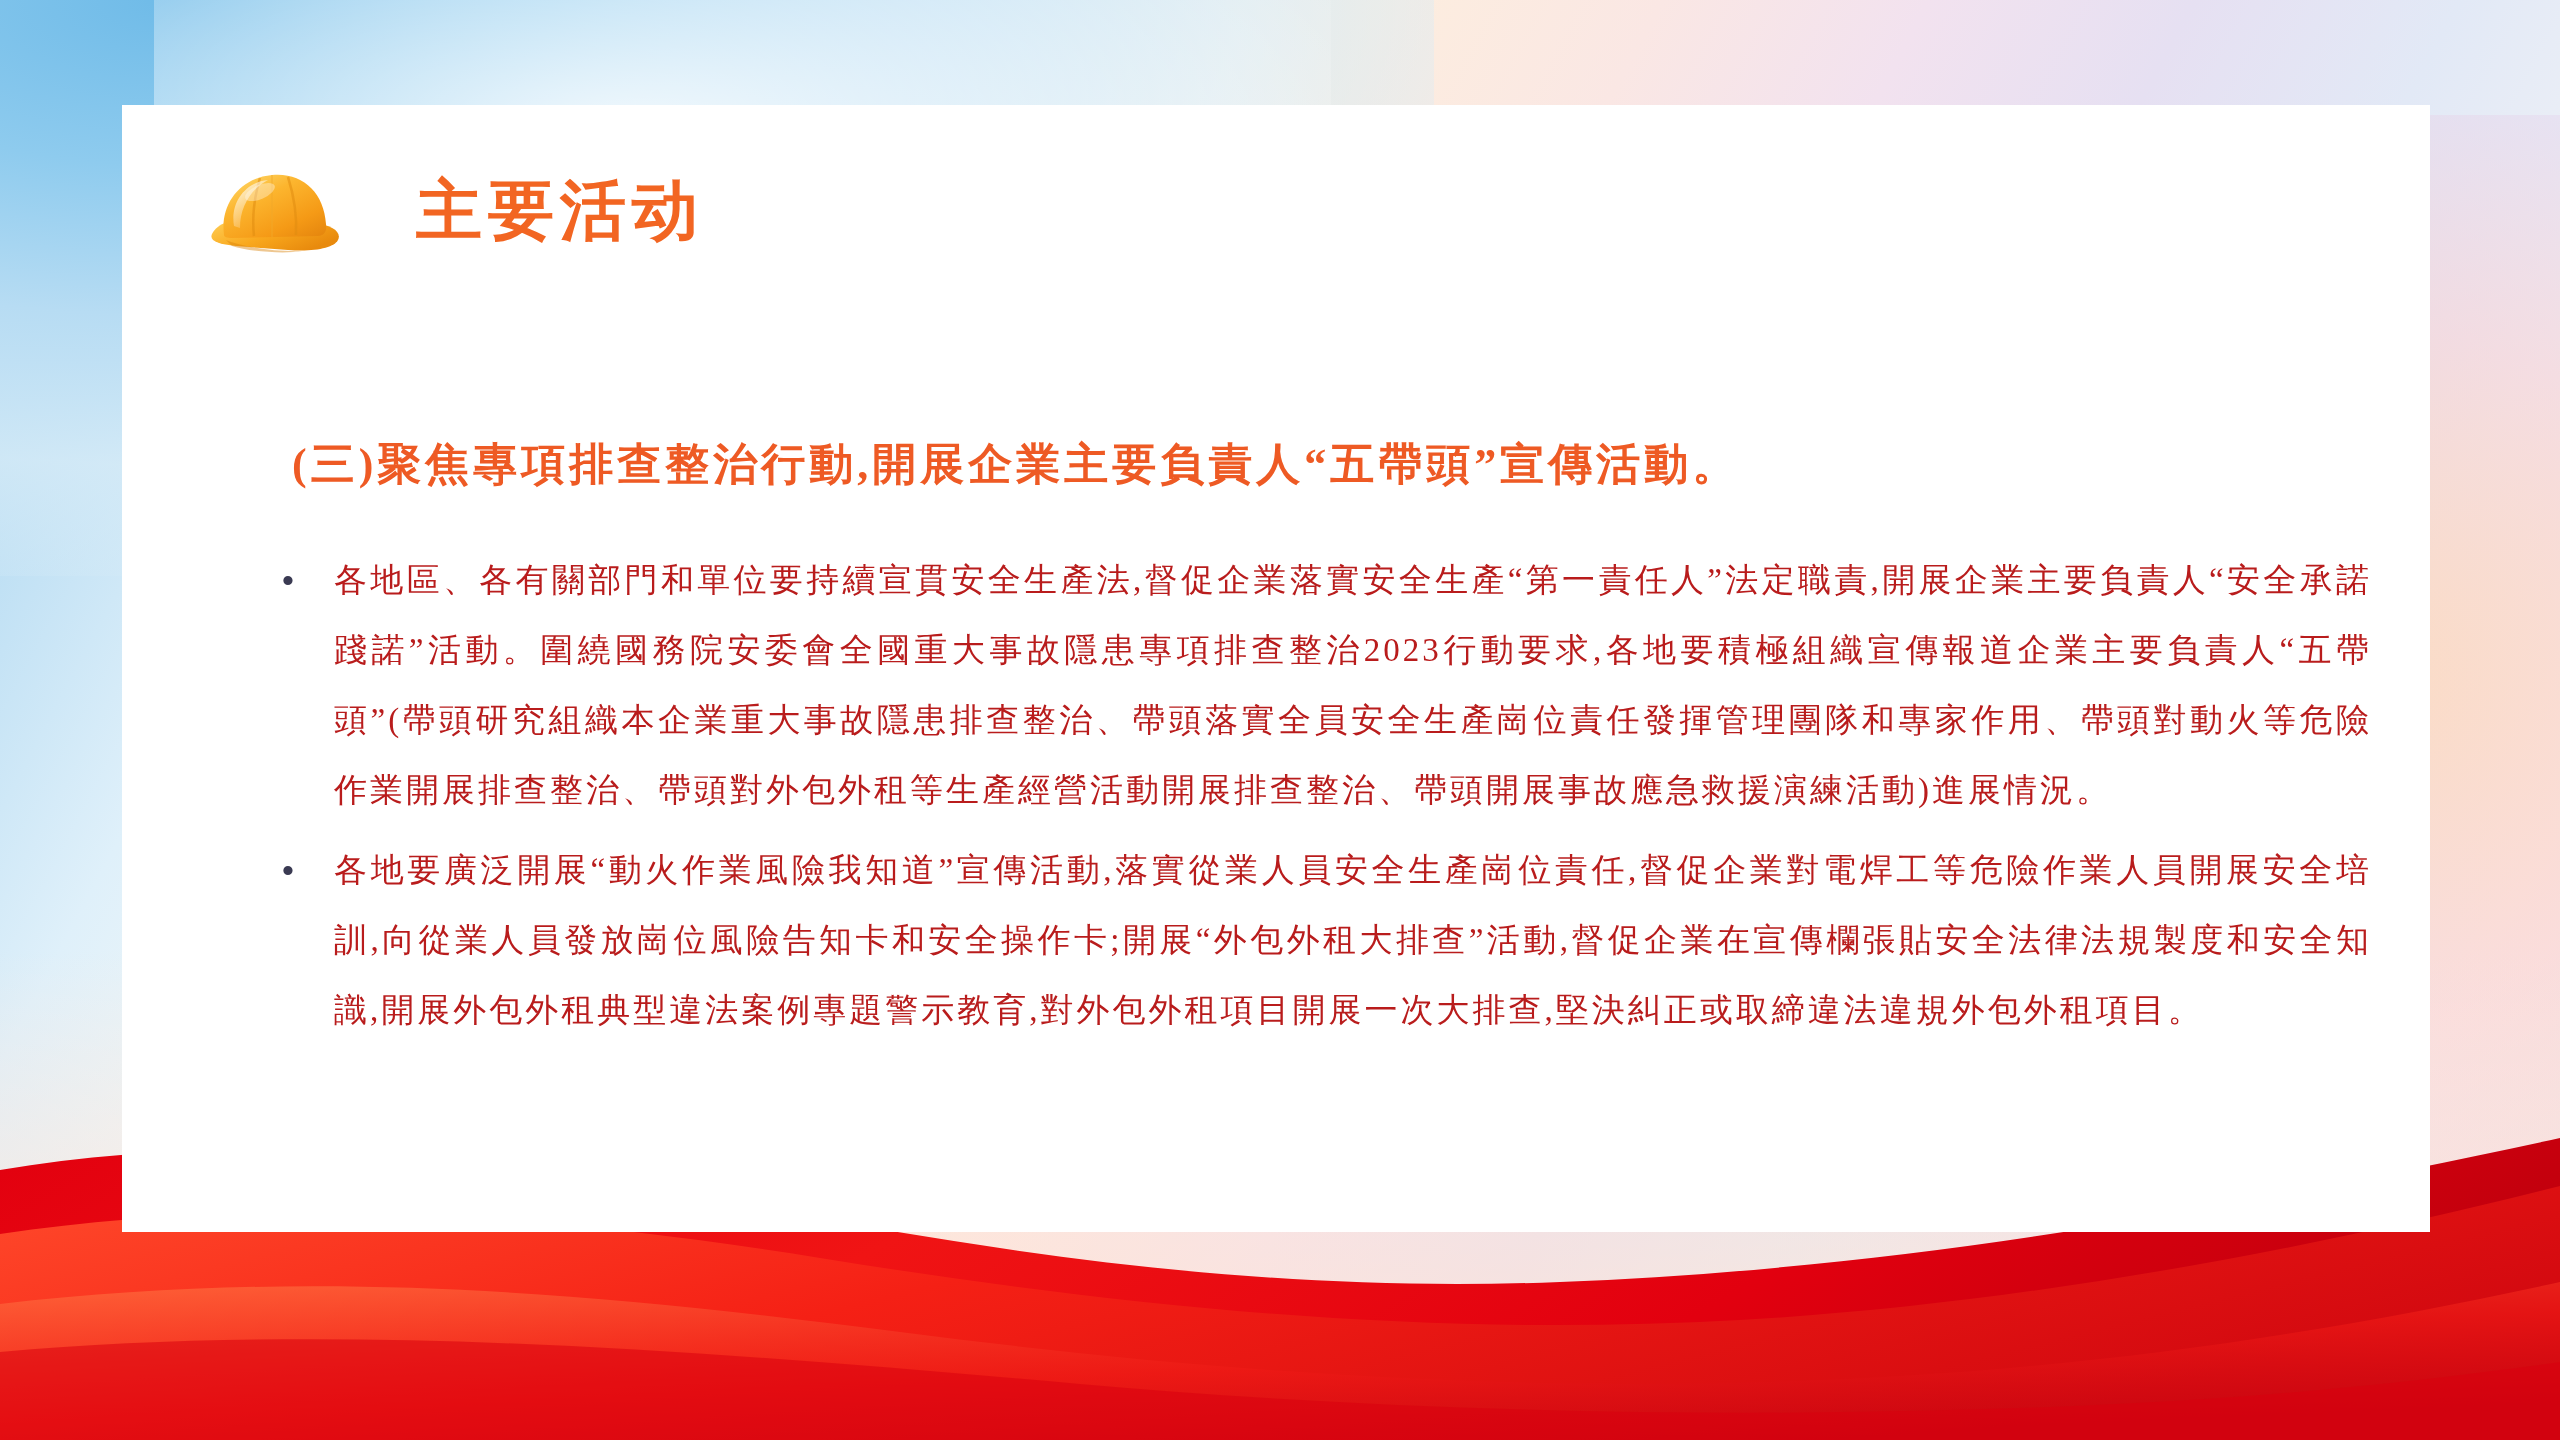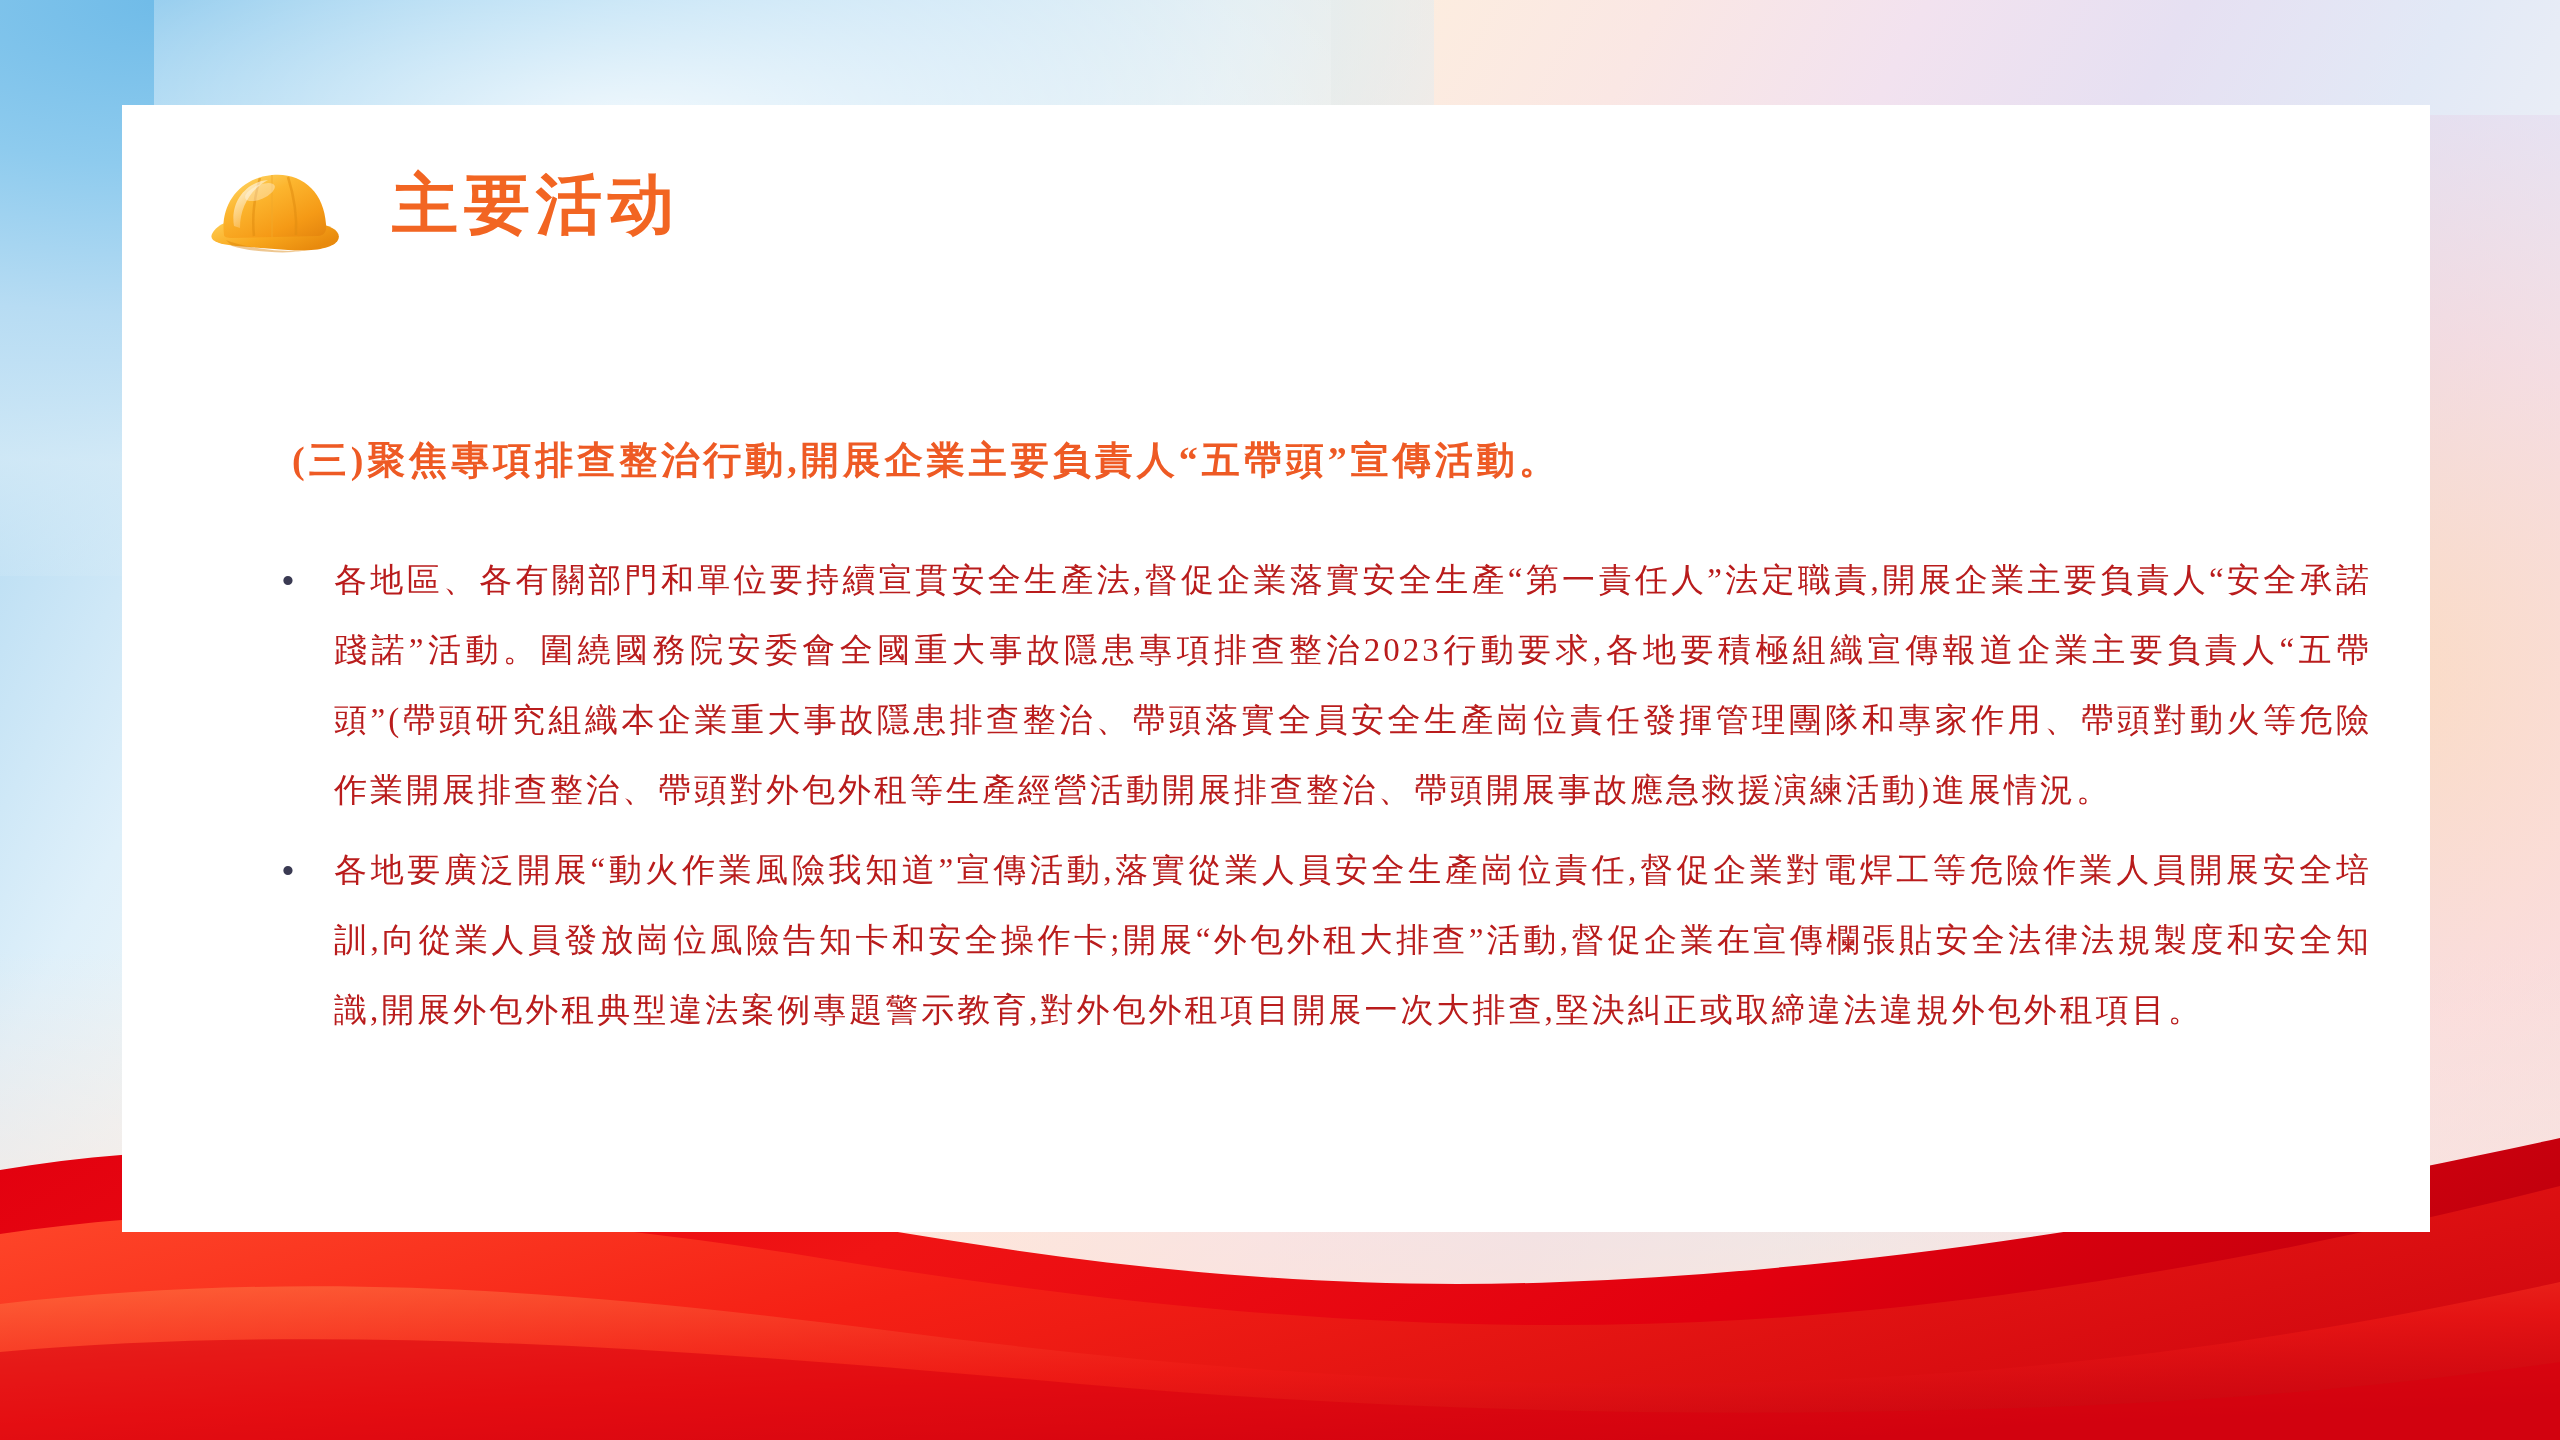--- a/index.html
+++ b/index.html
@@ -112,37 +112,37 @@
   }
   .helmet {
     position: relative;
     width: 150px;
     height: 96px;
     flex: 0 0 auto;
   }
   .helmet svg { display: block; width: 150px; height: 96px; }
 
   .slide-title {
-    margin-left: 40px;
+    margin-left: 64px;
     font-size: 66px;
     line-height: 1;
     font-weight: 700;
     color: #f26522;
     letter-spacing: 6px;
     white-space: nowrap;
-    font-family: Liberation Mono, monospace;
+    font-family: Liberation Sans, sans-serif;
   }
 
   
   .subtitle {
     position: absolute;
     left: 170px;
     top: 330px;
     font-family: "Liberation Serif", serif;
-    font-size: 38px;
+    font-size: 44px;
     font-weight: 700;
     color: #ee5a24;
     letter-spacing: 4px;
     white-space: nowrap;
   }
 
   
   .body {
     position: absolute;
     left: 160px;

